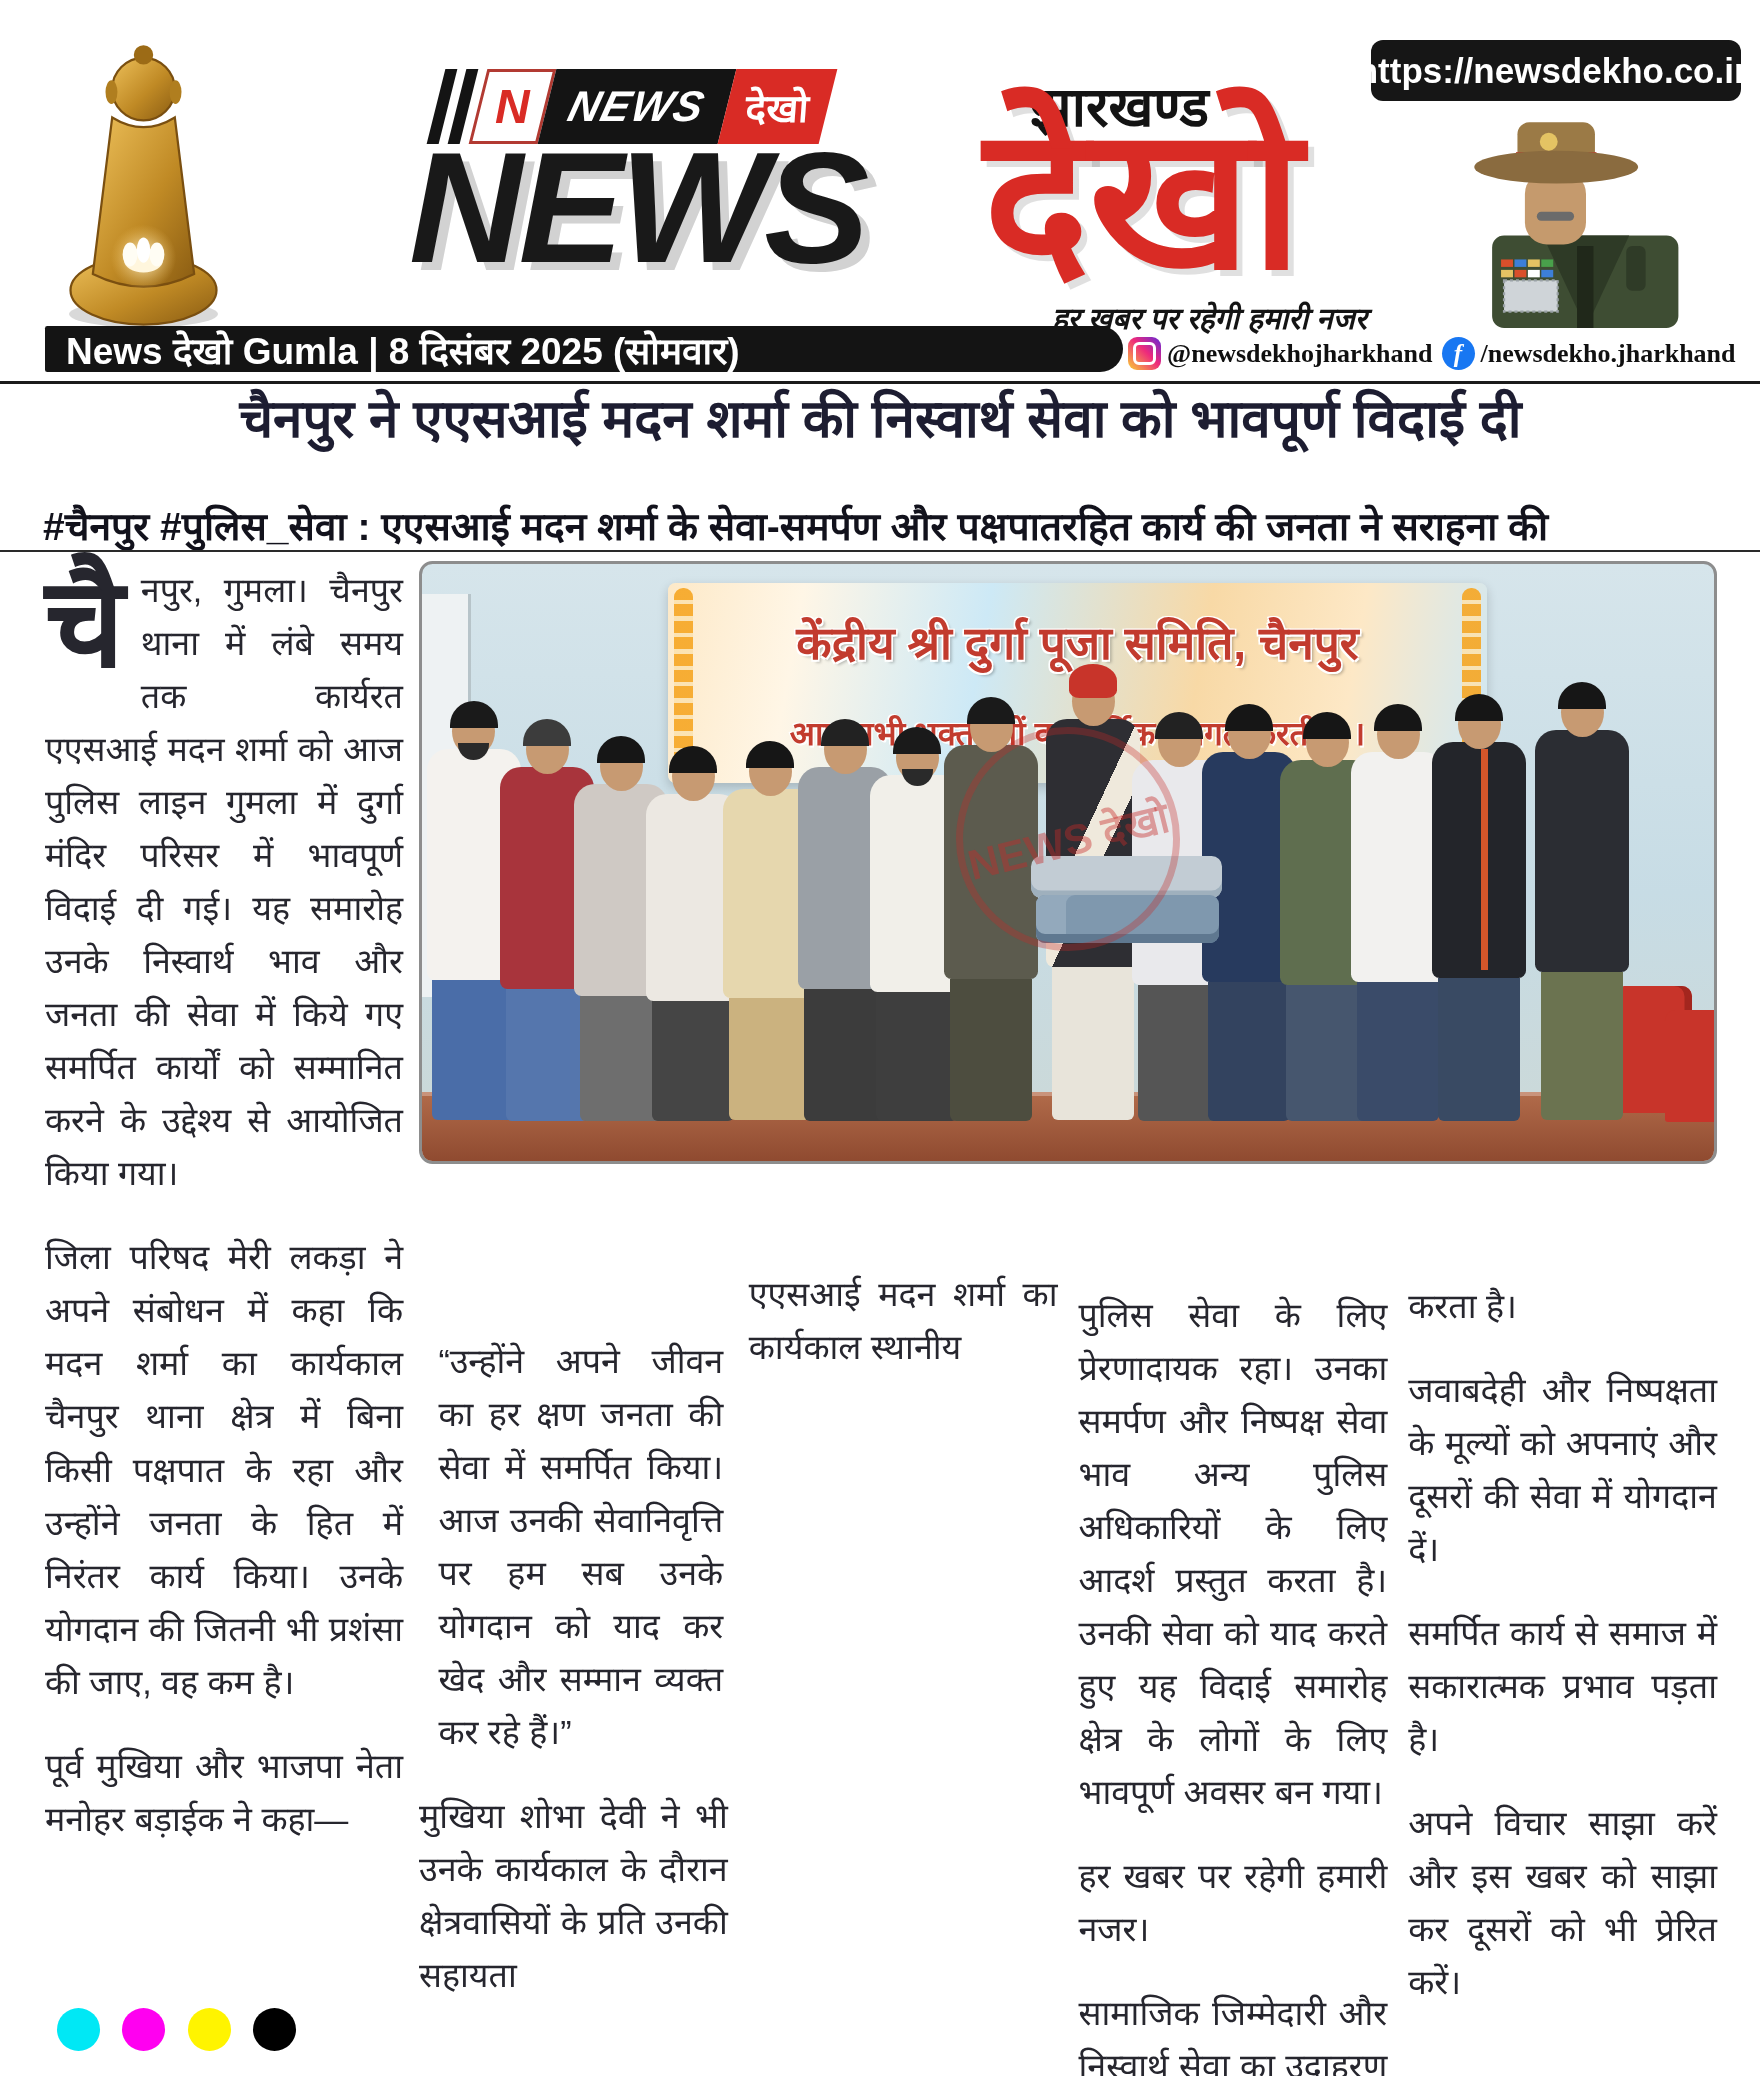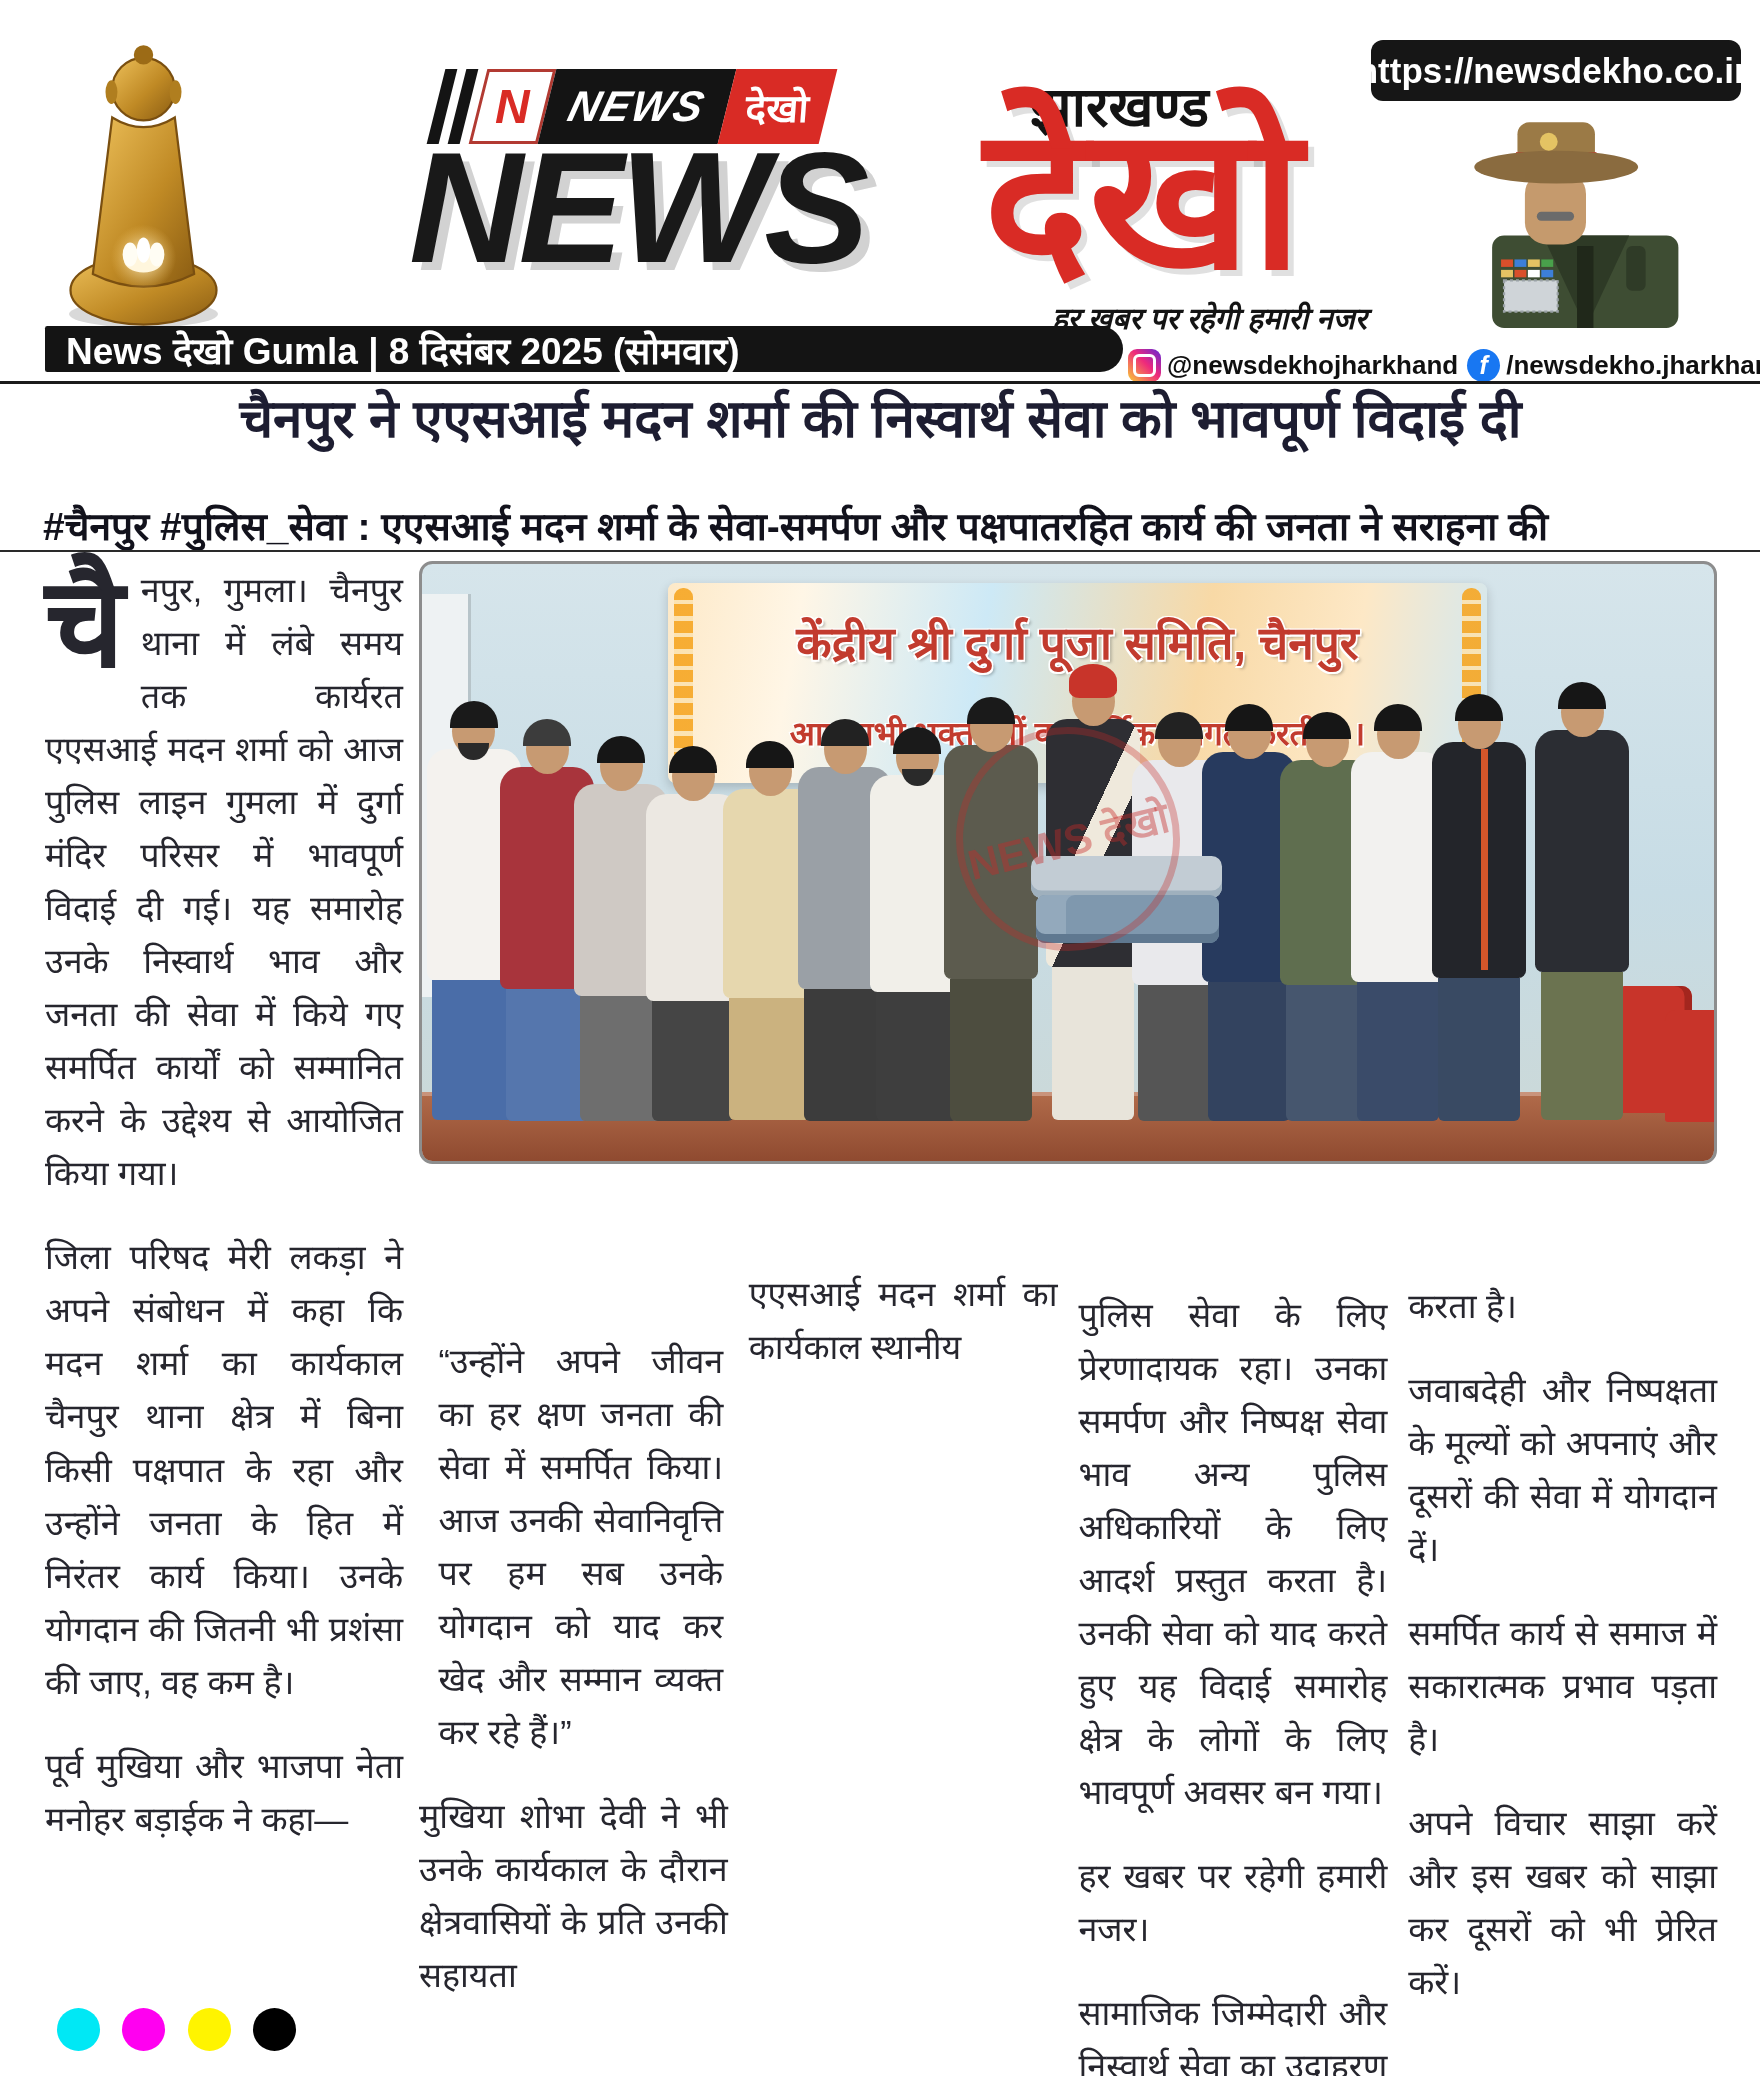--- a/index.html
+++ b/index.html
@@ -50,22 +50,22 @@
   .url-pill span{color:#fff;font-weight:800;font-size:35px;}
   .officer{position:absolute;left:1453px;top:100px;width:266px;height:228px;}
 
   .date-bar{
     position:absolute;left:45px;top:326px;width:1078px;height:46px;background:#141414;
     border-radius:4.5px 45px 45px 4.5px;display:flex;align-items:center;padding:0 30px 0 21px;
   }
   .date-bar span{color:#ffffff;font-weight:800;font-size:37px;}
 
   .social-row{
-    position:absolute;left:1128px;top:344px;width:633px;height:43px;
-    display:flex;align-items:center;gap:9px;
+    position:absolute;left:1128px;top:332px;width:633px;height:43px;
+    display:flex;align-items:center;gap:9px;font-family:Liberation Serif, serif;
   }
   .social-item{display:flex;align-items:center;gap:6px;}
   .soc-ic{width:33px;height:33px;border-radius:50%;display:flex;align-items:center;justify-content:center;flex:none;}
   .soc-ig{border-radius:9px;background:linear-gradient(45deg,#f9ce34 0%,#ee2a7b 55%,#6228d7 100%);}
   .soc-ig i{display:block;width:16.4px;height:16.4px;border:3px solid #fff;border-radius:6px;}
   .soc-fb{background:#1877f2;color:#fff;font-weight:900;font-size:25px;font-style:italic;}
   .social-item b{font-size:26px;font-weight:800;color:#101010;}
 
   .rule-top{position:absolute;left:0;top:381px;width:1760px;height:3px;background:#1b1b1b;}
 

